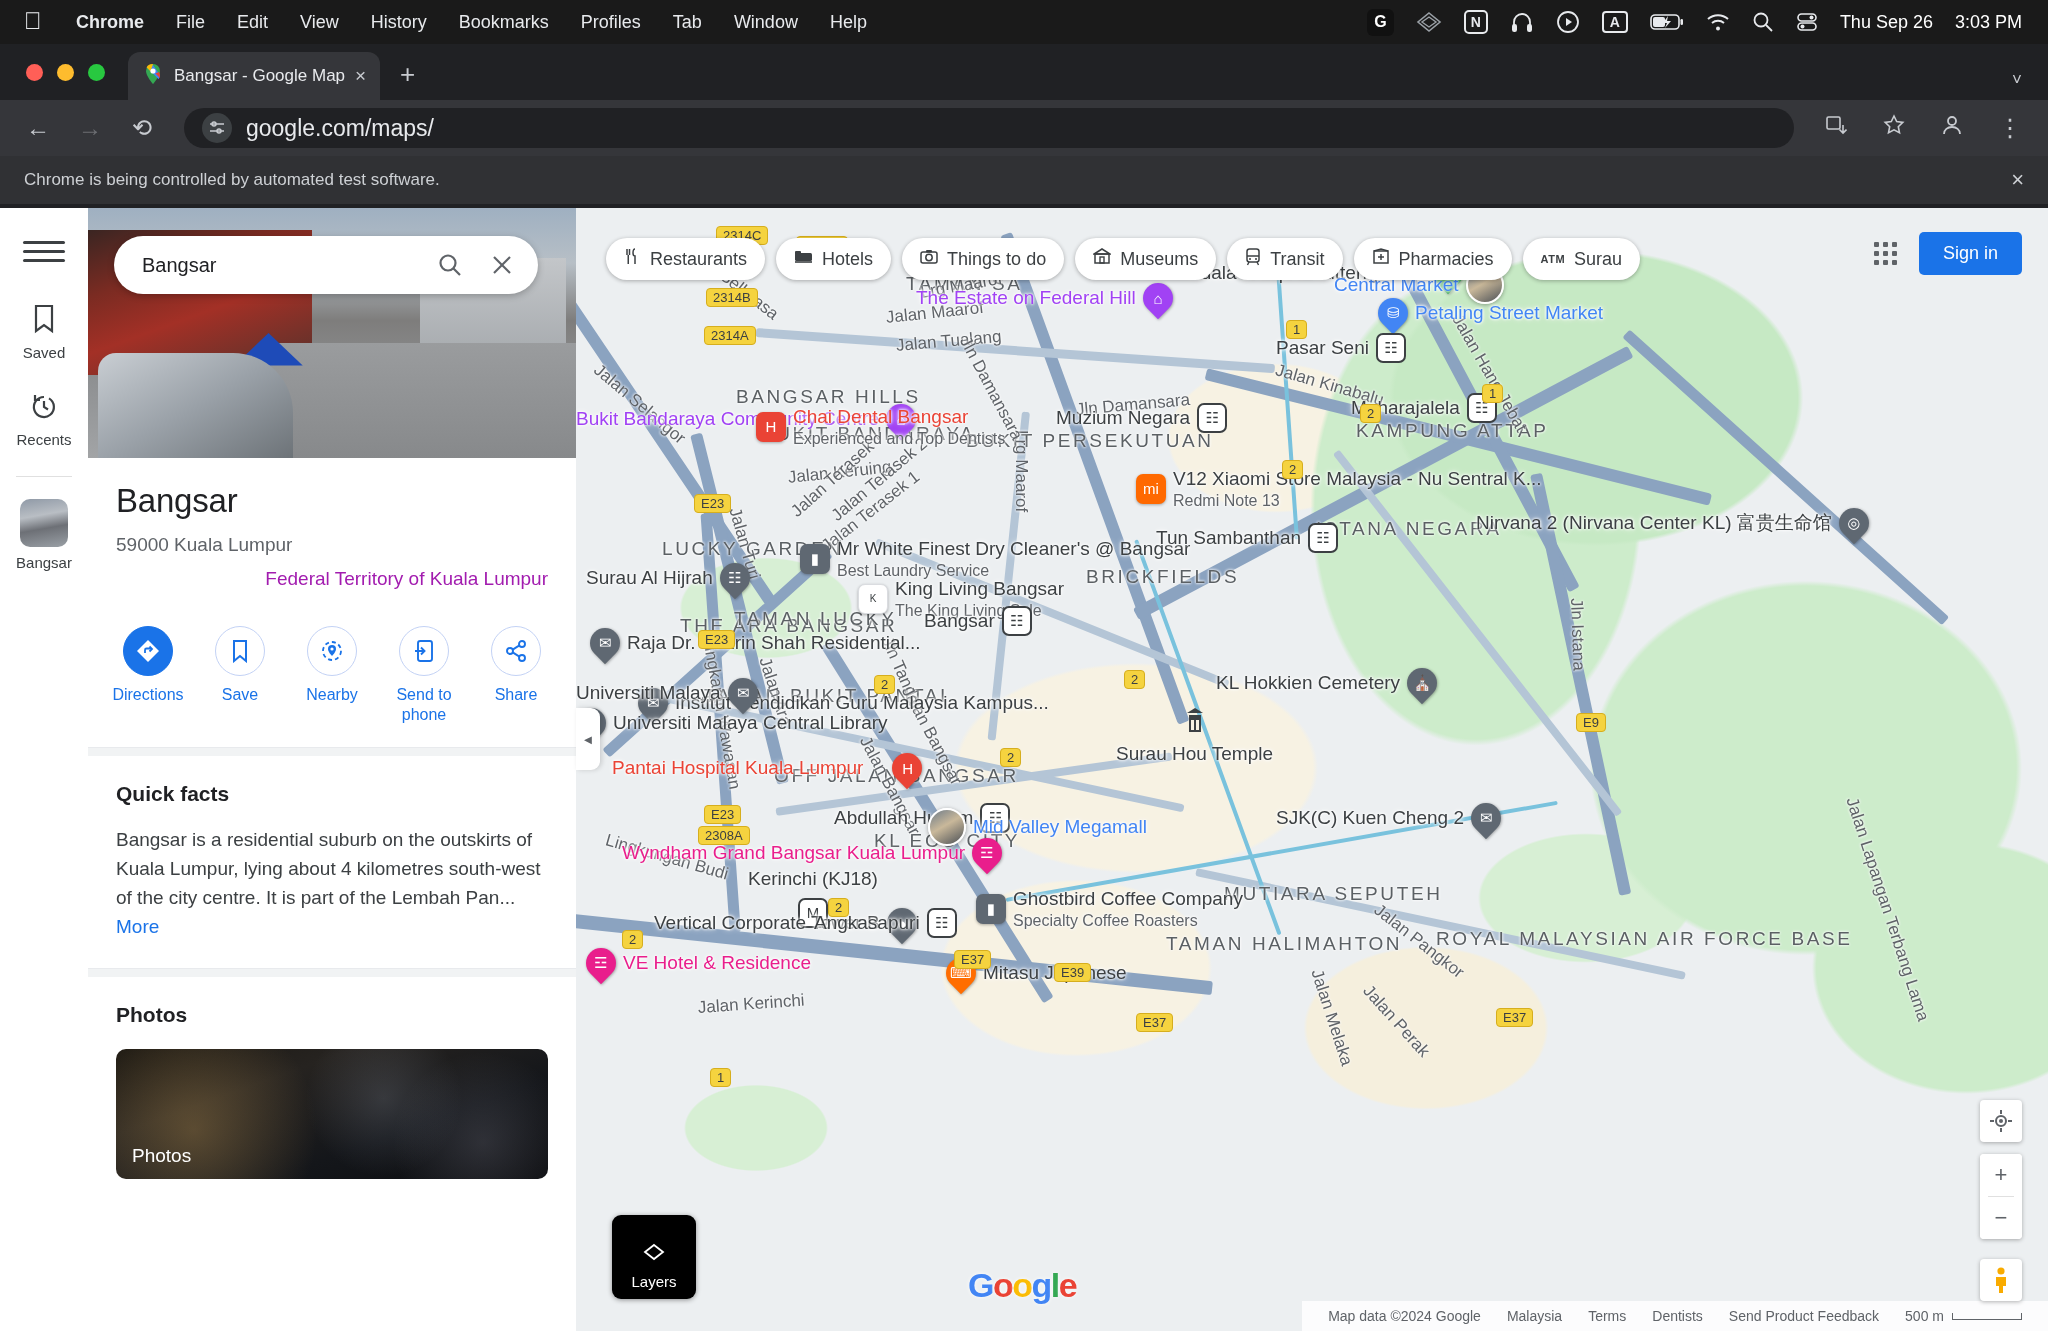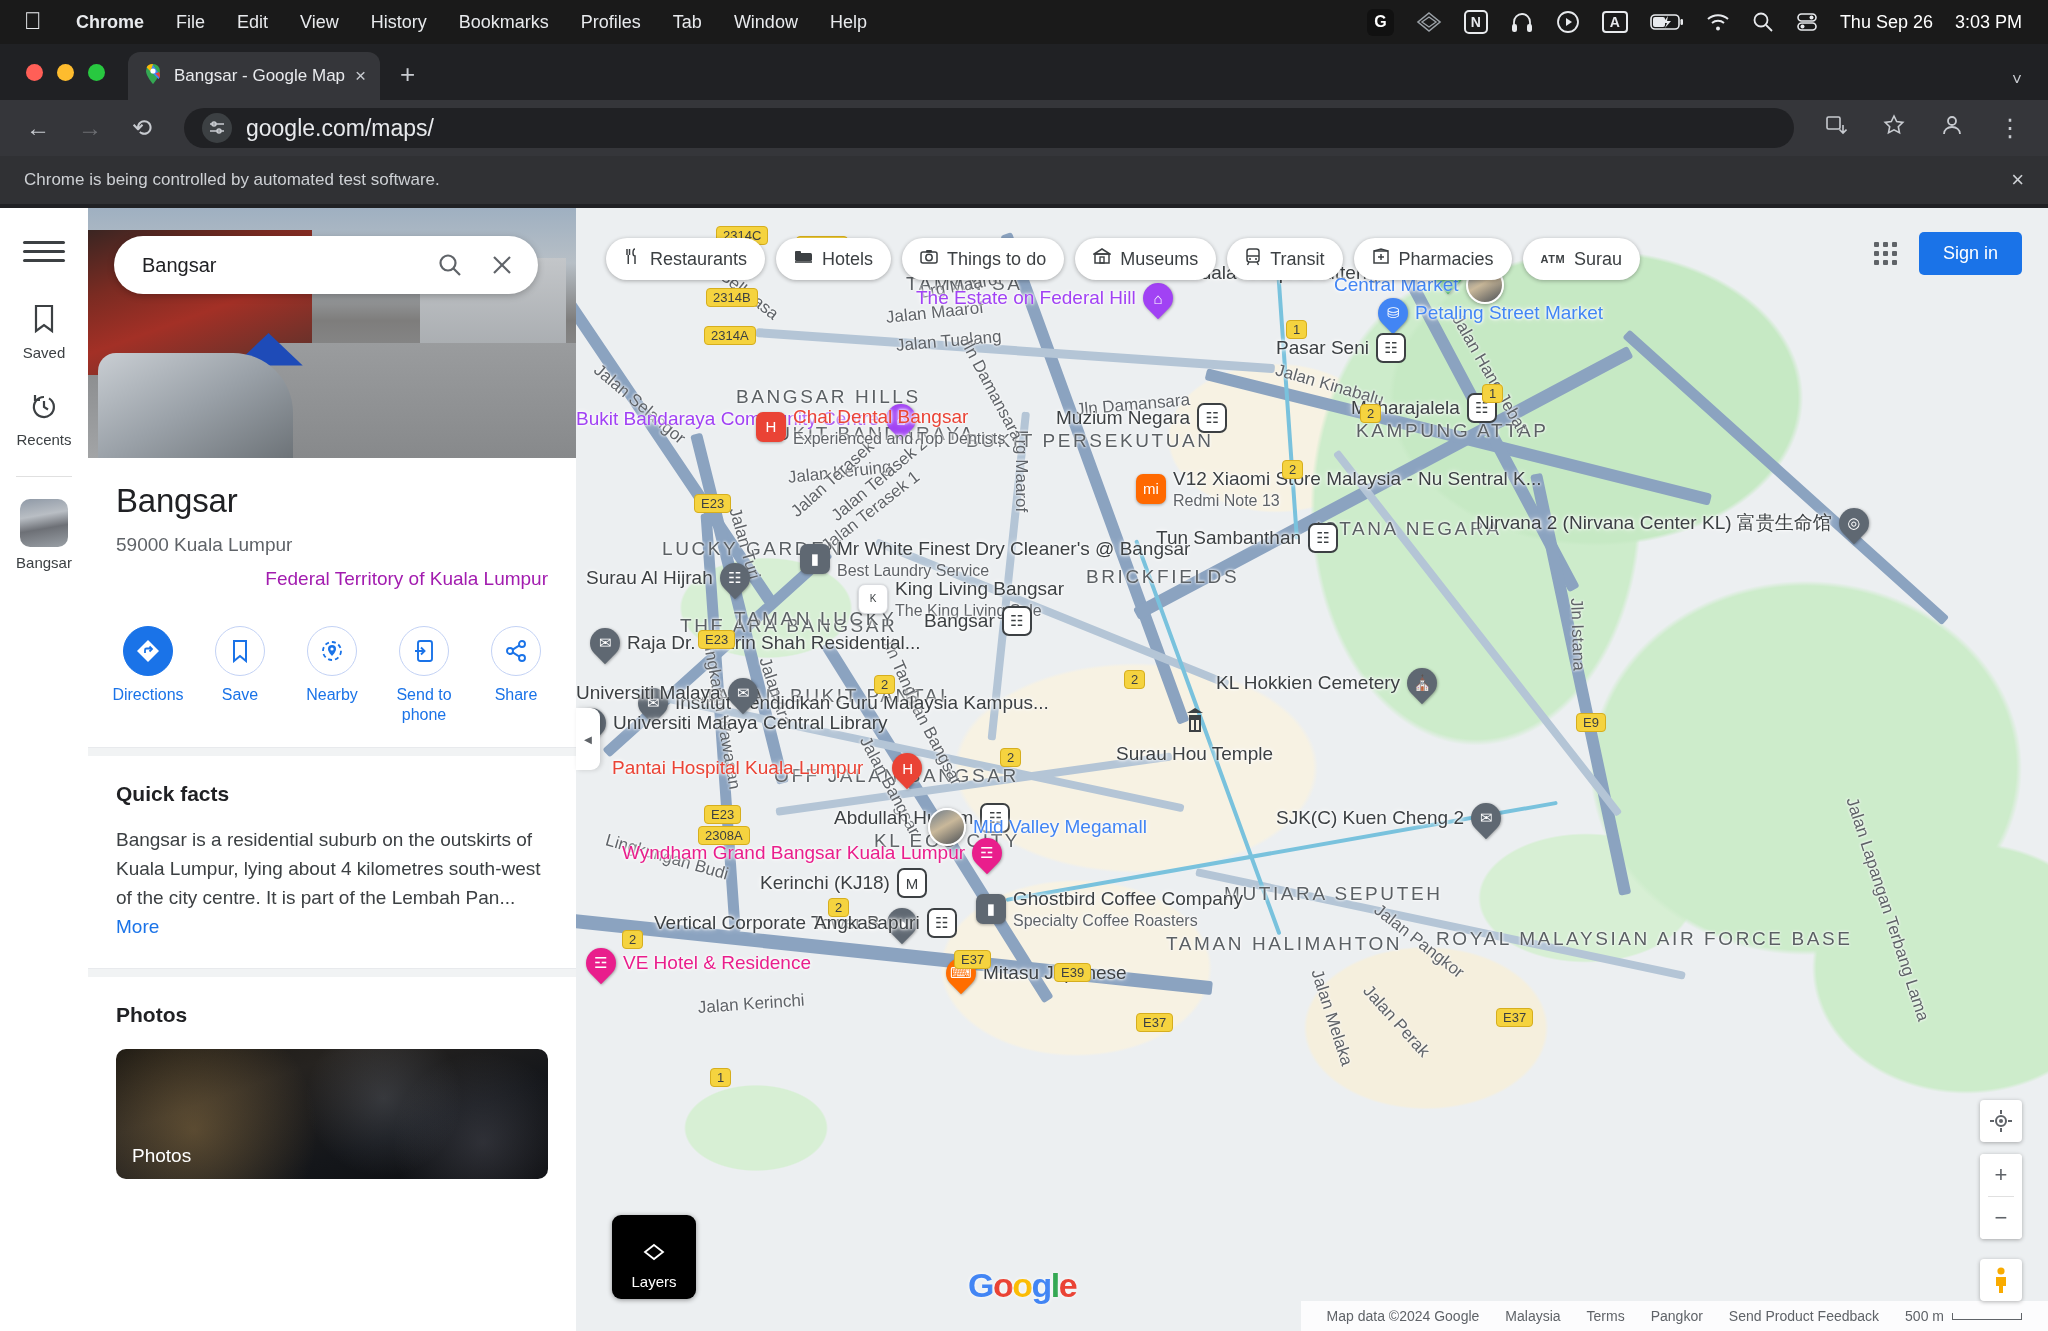--- a/index.html
+++ b/index.html
@@ -780,21 +780,21 @@
           <span class="pin" style="background: rgb(95, 104, 114);">
             <span>✉</span>
           </span>
         </div>
         <div class="poi" style="left: 46px; top: 630px;">
           <span class="poi-label" style="color: rgb(233, 30, 140); text-align: center;">Wyndham Grand Bangsar Kuala Lumpur</span>
           <span class="pin" style="background: rgb(233, 30, 140);">
             <span>☲</span>
           </span>
         </div>
-        <div class="poi" style="left: 184px; top: 660px;">
+        <div class="poi" style="left: 172px; top: 660px; flex-direction: column;">
           <span class="poi-label">Kerinchi (KJ18)</span>
           <span class="tr">M</span>
         </div>
         <div class="poi" style="left: 400px; top: 680px;">
           <span class="sq" style="background: rgb(95, 104, 114);">▮</span>
           <span class="poi-label">Ghostbird Coffee Company<span class="sub">Specialty Coffee Roasters</span></span>
         </div>
         <div class="poi" style="left: 78px; top: 700px;">
           <span class="poi-label">Vertical Corporate Tower B</span>
           <span class="pin" style="background: rgb(95, 104, 114);">
@@ -850,21 +850,21 @@
     </div>
 
     <div class="glogo">
       <i class="g1">G</i><i class="g2">o</i><i class="g3">o</i><i class="g4">g</i><i class="g5">l</i><i class="g6">e</i>
     </div>
 
     <div class="attrib">
       <span>Map data ©2024 Google</span>
       <span>Malaysia</span>
       <span>Terms</span>
-      <span>Pangkor</span>
+      <span>Dentists</span>
       <span>Send Product Feedback</span>
       <span class="scalebar">
         <span>500 m</span>
         <span class="scaleline"></span>
       </span>
     </div>
   </div>
 </div>
 
 </body></html>

